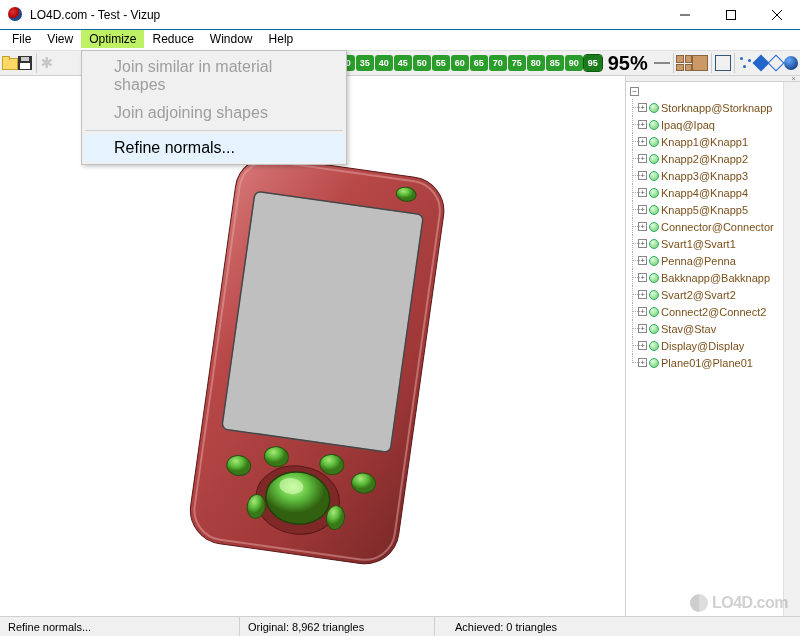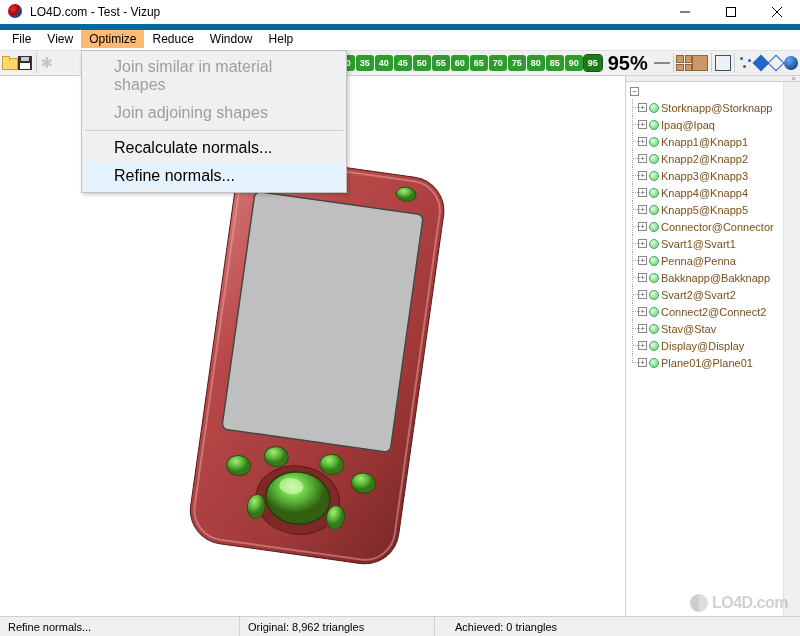--- a/index.html
+++ b/index.html
@@ -1,29 +1,29 @@
 <!DOCTYPE html>
 <html><head>
 <meta charset="utf-8">
 <style>
 * { box-sizing: border-box; margin: 0; padding: 0; font-family: "Segoe UI", Tahoma, sans-serif; }
 body { width: 800px; height: 636px; overflow: hidden; background: #fff; position: relative; }
 
 
-.titlebar { height: 30px; display: flex; align-items: center; background: #fff; border-bottom: 6px solid #0369a1; }
+.titlebar { height: 30px; display: flex; align-items: center; background: #fff; border-bottom: 1px solid #0369a1; }
 .app-icon { width: 16px; height: 16px; margin: 0 6px 0 8px; position: relative; }
 .app-icon-circle { width: 14px; height: 14px; border-radius: 50%; background: radial-gradient(circle at 35% 35%, #d33 0%, #a00 50%, #205090 50%, #103060 100%); }
 .title-text { font-size: 12px; color: #000; flex: 1; }
 .win-controls { display: flex; height: 30px; }
 .win-btn { width: 46px; height: 30px; display: flex; align-items: center; justify-content: center; font-size: 14px; color: #000; }
 
 
 .menubar { height: 20px; display: flex; align-items: flex-start; padding-left: 4px; background: #fff; font-size: 12px; }
 .menu-item { padding: 2px 8px; cursor: default; }
-.menu-item.open { background: #fdba74; }
+.menu-item.open { background: #bef264; }
 
 
 .toolbar { height: 26px; display: flex; align-items: center; background: #f0f0f0; border-top: 1px solid #e0e0e0; border-bottom: 1px solid #d0d0d0; padding: 0 2px; position: relative; }
 .tb-sep { width: 1px; height: 20px; background: #ccc; margin: 0 3px; }
 .tb-btn { width: 22px; height: 22px; display: flex; align-items: center; justify-content: center; font-size: 13px; }
 .tb-btn.disabled { opacity: 0.4; }
 .folder-icon { width: 16px; height: 14px; position: relative; }
 .folder-icon::before { content: ""; position: absolute; width: 14px; height: 10px; bottom: 0; background: #ffd966; border: 1px solid #c8a030; }
 .folder-icon::after { content: ""; position: absolute; width: 6px; height: 3px; top: 0; left: 0; background: #ffd966; border: 1px solid #c8a030; border-bottom: none; }
 .floppy-icon { width: 14px; height: 14px; background: #333; position: relative; }
@@ -194,21 +194,20 @@
     </div>
   <div class="tb-btn">
       <div class="sphere-icon"></div>
     </div>
 </div>
 
 <div class="dropdown" id="dropdown">
     <div class="dd-item disabled">Join similar in material shapes</div>
     <div class="dd-item disabled">Join adjoining shapes</div>
     <div class="dd-sep"></div>
-    <div class="dd-item">Recalculate normals...</div>
     <div class="dd-item hover">Refine normals...</div>
   </div>
 
 <div class="main">
   <div class="viewport">
     <svg class="device-svg" width="300" height="440" viewBox="0 0 300 440">
       <defs>
         <linearGradient id="body" x1="0" y1="0" x2="1" y2="1">
           <stop offset="0%" stop-color="#d87878"></stop>
           <stop offset="30%" stop-color="#b84848"></stop>

